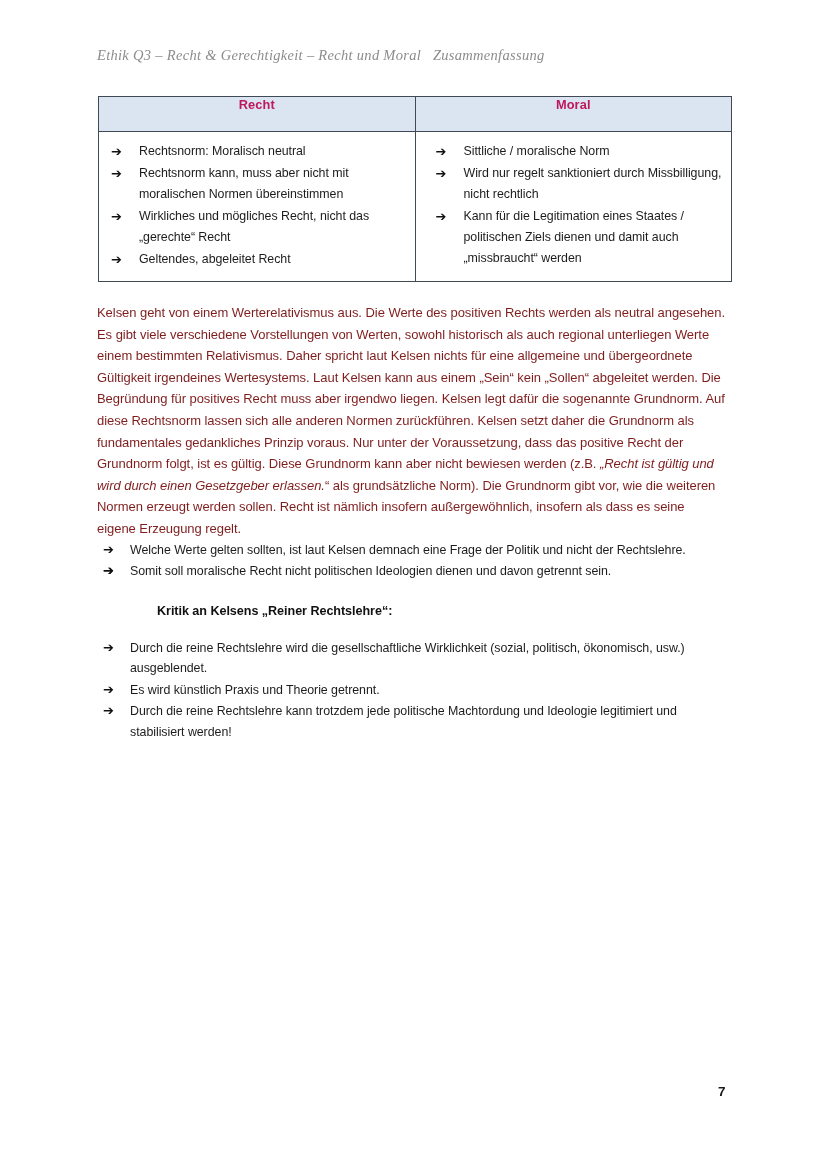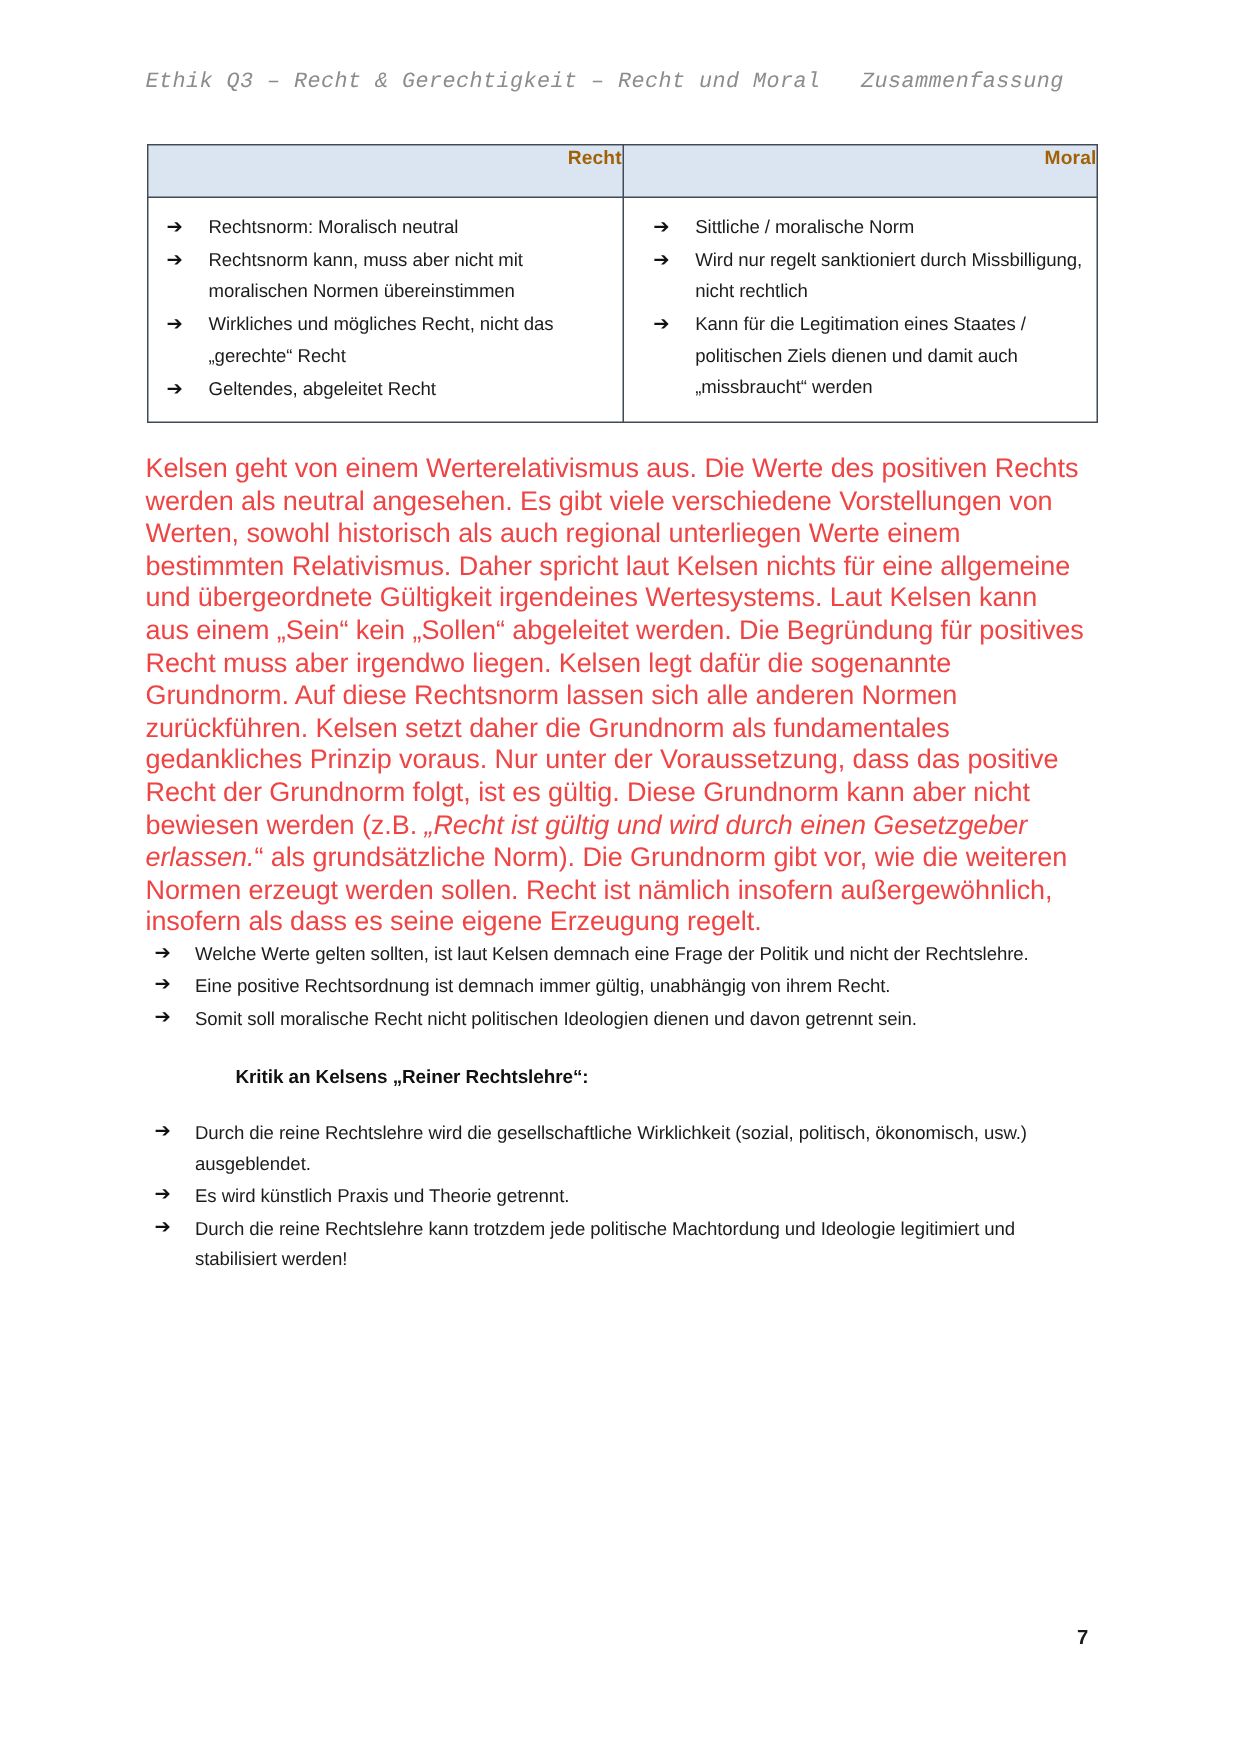--- a/index.html
+++ b/index.html
@@ -20,21 +20,21 @@
     position: absolute;
     inset: 0;
     background: #ffffff;
   }
 
   
   .doc-header {
     position: absolute;
     left: 97px;
     top: 47px;
-    font-family: Liberation Mono, monospace;
+    font-family: Liberation Serif, serif;
     font-size: 14.5px;
     letter-spacing: 0.3px;
     color: #8c8c8c;
     font-style: italic;
     white-space: pre;
   }
 
   
   .content {
     position: absolute;
@@ -61,22 +61,22 @@
   .cmp-table td {
     border: 1.4px solid #3f4a55;
     vertical-align: top;
     padding: 0;
   }
   .cmp-table th {
     background: #dbe5f1;
     height: 34px;
     font-size: 12.8px;
     font-weight: bold;
-    color: #a16207;
-    text-align: right;
+    color: #be185d;
+    text-align: center;
     letter-spacing: 0.1px;
   }
   .cmp-table td {
     background: #ffffff;
     padding: 9px 8px 10px 8px;
   }
   .cmp-table td.col-left { padding-left: 10px; }
   .cmp-table td.col-right { padding-left: 18px; }
 
   ul.arrow-list {
@@ -104,23 +104,23 @@
     line-height: 20.5px;
   }
 
   
   .cmp-table ul.arrow-list li { padding-left: 30px; line-height: 21px; }
   .cmp-table ul.arrow-list li .arrow { left: 2px; line-height: 21px; }
 
   
   .body-par {
     margin: 20px 0 0 0;
-    font-size: 18px;
+    font-size: 13px;
     line-height: 21.6px;
-    color: #ef4444;
+    color: #7f1d1d;
     text-align: left;
     letter-spacing: -0.05px;
     width: 628px;
   }
   .body-par i { font-style: italic; }
 
   
   .outer-list {
     margin: 21px 0 0 0;
     padding-left: 22px;
@@ -214,21 +214,20 @@
 
     <p class="body-par"><span>Kelsen geht von einem Werterelativismus aus. Die Werte des positiven Rechts werden als neutral angesehen. Es gibt viele verschiedene Vorstellungen von Werten, sowohl historisch als auch regional unterliegen Werte einem bestimmten Relativismus. Daher spricht laut Kelsen nichts für eine allgemeine und übergeordnete Gültigkeit irgendeines Wertesystems. Laut Kelsen kann aus einem „Sein“ kein „Sollen“ abgeleitet werden. Die Begründung für positives Recht muss aber irgendwo liegen. Kelsen legt dafür die sogenannte Grundnorm. Auf diese Rechtsnorm lassen sich alle anderen Normen zurückführen. Kelsen setzt daher die Grundnorm als fundamentales gedankliches Prinzip voraus. Nur unter der Voraussetzung, dass das positive Recht der Grundnorm folgt, ist es gültig. Diese Grundnorm kann aber nicht bewiesen werden (z.B. </span><i>„Recht ist gültig und wird durch einen Gesetzgeber erlassen.</i><span>“ als grundsätzliche Norm). Die Grundnorm gibt vor, wie die weiteren Normen erzeugt werden sollen. Recht ist nämlich insofern außergewöhnlich, insofern als dass es seine eigene Erzeugung regelt.</span></p>
 
     <ul class="arrow-list outer-list">
       <li>
         <span class="arrow">➔</span>
         <span>Welche Werte gelten sollten, ist laut Kelsen demnach eine Frage der Politik und nicht der Rechtslehre.</span>
       </li>
       <li>
         <span class="arrow">➔</span>
-        <span>Eine positive Rechtsordnung ist demnach immer gültig, unabhängig von ihrem Recht.</span>
       </li>
       <li>
         <span class="arrow">➔</span>
         <span>Somit soll moralische Recht nicht politischen Ideologien dienen und davon getrennt sein.</span>
       </li>
     </ul>
 
     <div class="sub-heading">Kritik an Kelsens „Reiner Rechtslehre“:</div>
 
     <ul class="arrow-list outer-list second">

